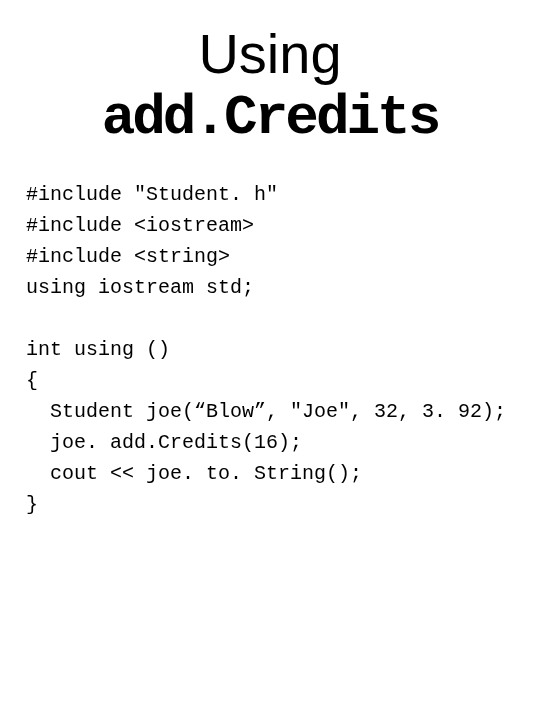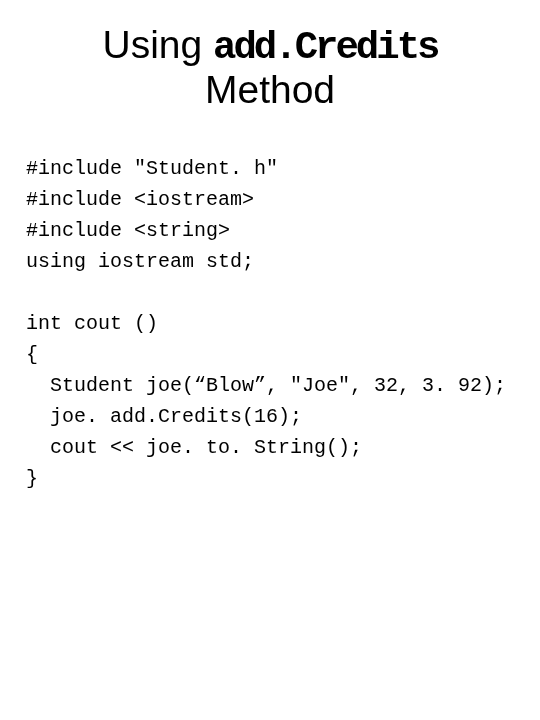--- a/index.html
+++ b/index.html
@@ -12,51 +12,50 @@
     color: #000000;
   }
   .slide {
     box-sizing: border-box;
     width: 540px;
     height: 720px;
     padding: 18px 26px 20px 26px;
   }
   .title {
     font-family: Verdana, Geneva, sans-serif;
-    font-size: 39px;
+    font-size: 56px;
     line-height: 1.08;
     text-align: center;
-    margin: 6px 0 42px 0;
+    margin: 6px 0 30px 0;
     font-weight: 400;
   }
   .title .mono {
     font-family: "Courier New", Courier, monospace;
     font-weight: bold;
     letter-spacing: -3px;
   }
   .code {
     font-family: "Courier New", Courier, monospace;
     font-size: 20px;
     line-height: 1.55;
     white-space: pre;
   }
 </style>
 </head>
 <body>
 
 <div class="slide">
   <h1 class="title">
     <span>Using </span><span class="mono">add.Credits</span><br>
-    <span> Method</span>
   </h1>
 
   <div class="code"><span>#include "Student. h"</span>
 <span>#include &lt;iostream&gt;</span>
 <span>#include &lt;string&gt;</span>
 <span>using iostream std;</span>
 <span></span>
-<span>int cout ()</span>
+<span>int using ()</span>
 <span>{</span>
 <span>  Student joe(“Blow”, "Joe", 32, 3. 92);</span>
 <span>  joe. add.Credits(16);</span>
 <span>  cout &lt;&lt; joe. to. String();</span>
 <span>}</span></div>
 </div>
 
 </body></html>

